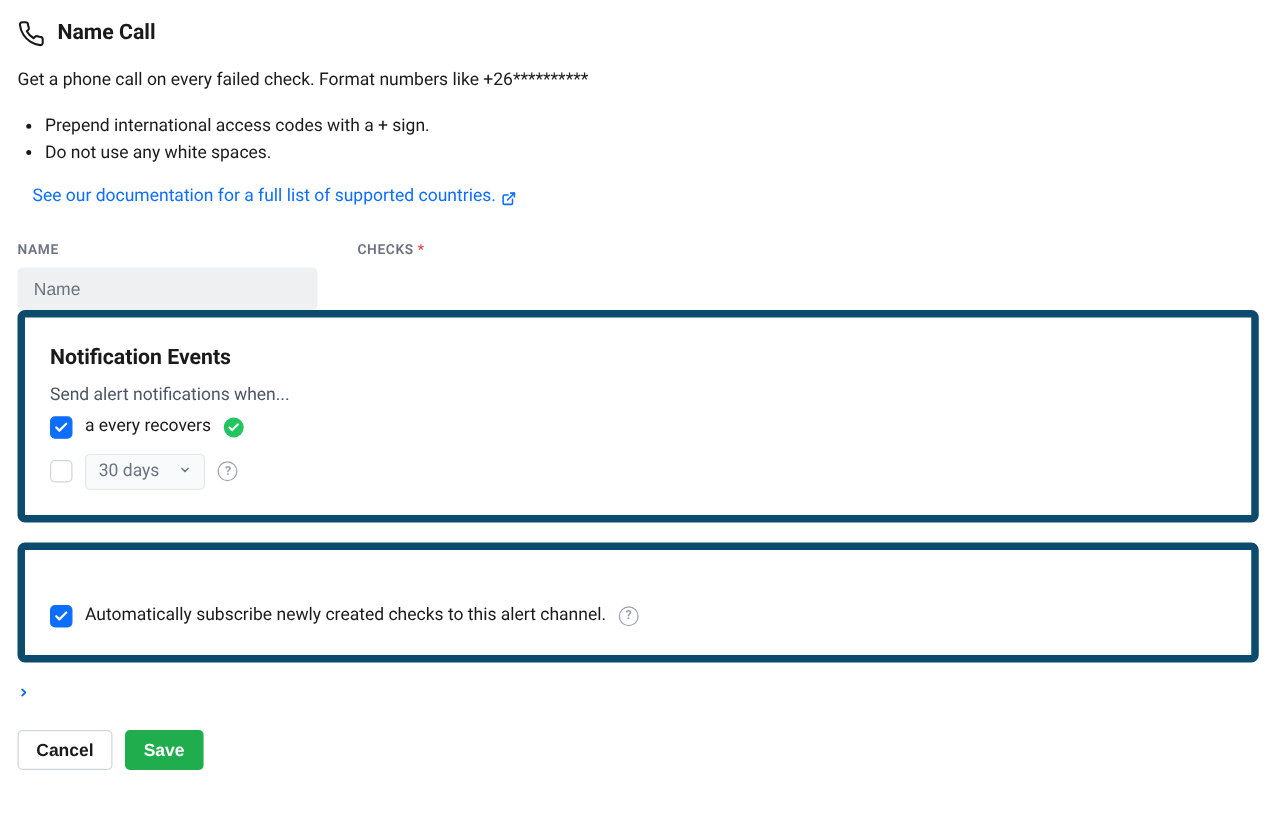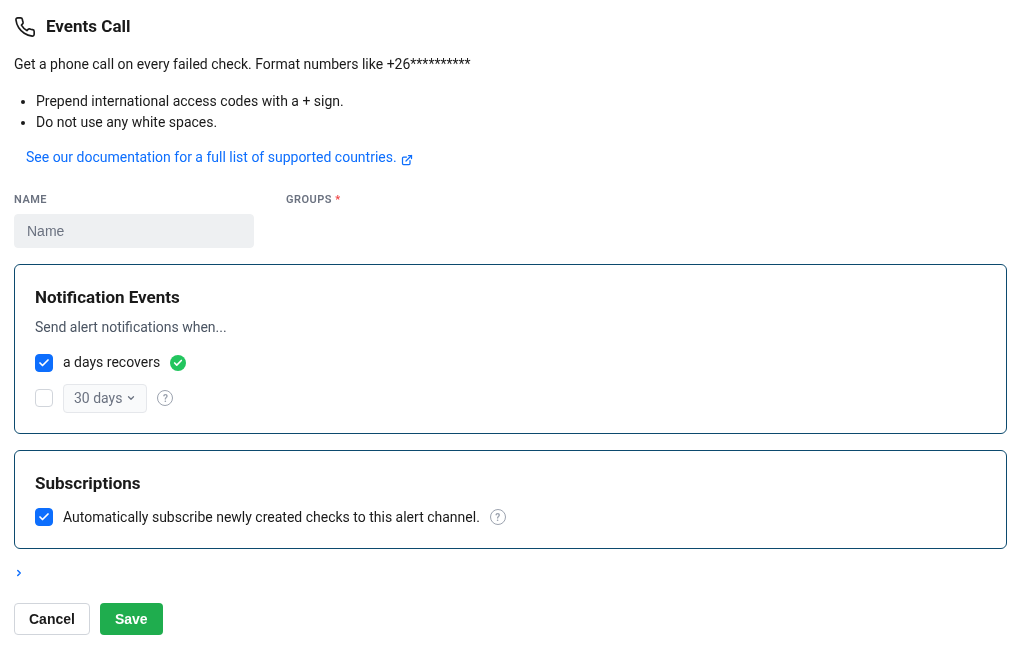--- a/index.html
+++ b/index.html
@@ -12,64 +12,64 @@
   background: #fff;
 }
 .header-row { display: flex; align-items: center; gap: 10px; margin-bottom: 14px; }
 .phone-icon { width: 22px; height: 22px; flex-shrink: 0; }
 h1 { font-size: 17px; font-weight: 700; }
 .intro { margin-bottom: 10px; }
 .bullets { list-style: disc; padding-left: 22px; margin-bottom: 14px; margin-top: 16px; }
 .bullets li { margin: 0; }
 .doclink { color: #0d6efd; text-decoration: none; display: inline-flex; align-items: center; gap: 4px; margin-bottom: 24px; margin-left: 12px; }
 .ext-icon { width: 12px; height: 12px; }
-.form-row { display: flex; gap: 32px; margin-bottom: 16px; }
+.form-row { display: flex; gap: 32px; }
 .field-group { flex: 1; }
 .field-group.name { flex: 0 0 240px; }
 .field-label { font-size: 11px; font-weight: 600; letter-spacing: 0.5px; color: #6b7280; margin-bottom: 6px; display: block; }
 .req { color: #ef4444; }
 .text-input {
   width: 100%;
   background: #eef0f2;
   border: 1px solid #eef0f2;
   border-radius: 4px;
   padding: 8px 12px;
   font-size: 14px;
   color: #1a1a1a;
 }
 .text-input::placeholder { color: #6b7280; }
 .card {
-  border: 1px solid #0c4a6e;
+  border: 6px solid #0c4a6e;
   border-radius: 6px;
   padding: 20px;
   margin-bottom: 16px;
 }
 .card h2 { font-size: 17px; font-weight: 700; margin-bottom: 6px; }
-.card .sub { color: #4b5563; margin-bottom: 14px; }
+.card .sub { color: #4b5563; margin-bottom: 4px; }
 .check-row { display: flex; align-items: center; gap: 10px; margin-bottom: 10px; min-height: 22px; }
 .check-row:last-child { margin-bottom: 0; }
 .cbox {
   width: 18px; height: 18px; border: 1.5px solid #d1d5db; border-radius: 4px;
   display: inline-flex; align-items: center; justify-content: center;
   cursor: pointer; flex-shrink: 0;
 }
 .cbox.checked { background: #0d6efd; border-color: #0d6efd; }
 .cbox.checked svg { display: block; }
 .cbox svg { display: none; width: 12px; height: 12px; }
 .badge {
   width: 16px; height: 16px; border-radius: 50%;
   display: inline-flex; align-items: center; justify-content: center;
   flex-shrink: 0;
 }
 .badge svg { width: 10px; height: 10px; }
 .badge.green { background: #22c55e; }
 .badge.yellow { background: #f5b82e; }
 .badge.red { background: #ef4444; }
 .select-inline {
-  display: inline-flex; gap: 4px;
+  display: inline-flex; gap: 16px;
   border: 1px solid #e5e7eb; border-radius: 4px; padding: 3px 10px;
   background: #f9fafb; color: #6b7280; font-size: 14px; cursor: pointer;
 }
 .select-inline svg { width: 10px; height: 10px; }
 .help-icon {
   width: 16px; height: 16px; border-radius: 50%; border: 1.5px solid #9ca3af;
   display: inline-flex; align-items: center; justify-content: center;
   color: #9ca3af; font-size: 10px; font-weight: 700; cursor: help; flex-shrink:0;
 }
 .subscribers-row {
@@ -90,21 +90,21 @@
 <body>
 
 
 
 <div class="header-row">
   <span class="phone-icon">
     <svg viewBox="0 0 24 24" fill="none" stroke="#1a1a1a" stroke-width="1.8" stroke-linecap="round" stroke-linejoin="round">
       <path d="M22 16.92v3a2 2 0 0 1-2.18 2 19.8 19.8 0 0 1-8.63-3.07 19.5 19.5 0 0 1-6-6A19.8 19.8 0 0 1 2.12 4.18 2 2 0 0 1 4.11 2h3a2 2 0 0 1 2 1.72c.13.96.37 1.9.72 2.81a2 2 0 0 1-.45 2.11L8.09 9.91a16 16 0 0 0 6 6l1.27-1.27a2 2 0 0 1 2.11-.45c.91.35 1.85.59 2.81.72A2 2 0 0 1 22 16.92z"></path>
     </svg>
   </span>
-  <h1>Events Call</h1>
+  <h1>Name Call</h1>
 </div>
 
 <p class="intro">Get a phone call on every failed check. Format numbers like +26**********</p>
 
 <ul class="bullets">
   <li>Prepend international access codes with a + sign.</li>
   <li>Do not use any white spaces.</li>
 </ul>
 
 <a href="#" class="doclink">
@@ -118,36 +118,36 @@
   </span>
 </a>
 
 <div class="form-row">
   <div class="field-group name">
     <label class="field-label">NAME</label>
     <input type="text" class="text-input" placeholder="Name" style="">
   </div>
   <div class="field-group">
     <label class="field-label">
-      <span>GROUPS</span> <span class="req">*</span>
+      <span>CHECKS</span> <span class="req">*</span>
     </label>
   </div>
 </div>
 
 <div class="card">
   <h2>Notification Events</h2>
   <p class="sub">Send alert notifications when...</p>
 
   <div class="check-row">
     <span class="cbox checked">
       <svg viewBox="0 0 24 24" fill="none" stroke="#fff" stroke-width="3.5" stroke-linecap="round" stroke-linejoin="round">
           <polyline points="20 6 9 17 4 12"></polyline>
         </svg>
     </span>
-    <span>a days recovers</span>
+    <span>a every recovers</span>
     <span class="badge green">
       <svg viewBox="0 0 24 24" fill="none" stroke="#fff" stroke-width="4" stroke-linecap="round" stroke-linejoin="round">
           <polyline points="20 6 9 17 4 12"></polyline>
         </svg>
     </span>
   </div>
 
 
 
   <div class="check-row">
@@ -160,22 +160,21 @@
         <svg viewBox="0 0 24 24" fill="none" stroke="#6b7280" stroke-width="3" stroke-linecap="round" stroke-linejoin="round">
             <polyline points="6 9 12 15 18 9"></polyline>
           </svg>
       </span>
     </span>
     <span class="help-icon">?</span>
   </div>
 </div>
 
 <div class="card">
-  <h2>Subscriptions</h2>
-  <div class="check-row" style="margin-top:10px;">
+  <div class="check-row" style="margin-top:22px;">
     <span class="cbox checked">
       <svg viewBox="0 0 24 24" fill="none" stroke="#fff" stroke-width="3.5" stroke-linecap="round" stroke-linejoin="round">
           <polyline points="20 6 9 17 4 12"></polyline>
         </svg>
     </span>
     <span>Automatically subscribe newly created checks to this alert channel.</span>
     <span class="help-icon">?</span>
   </div>
 </div>
 

